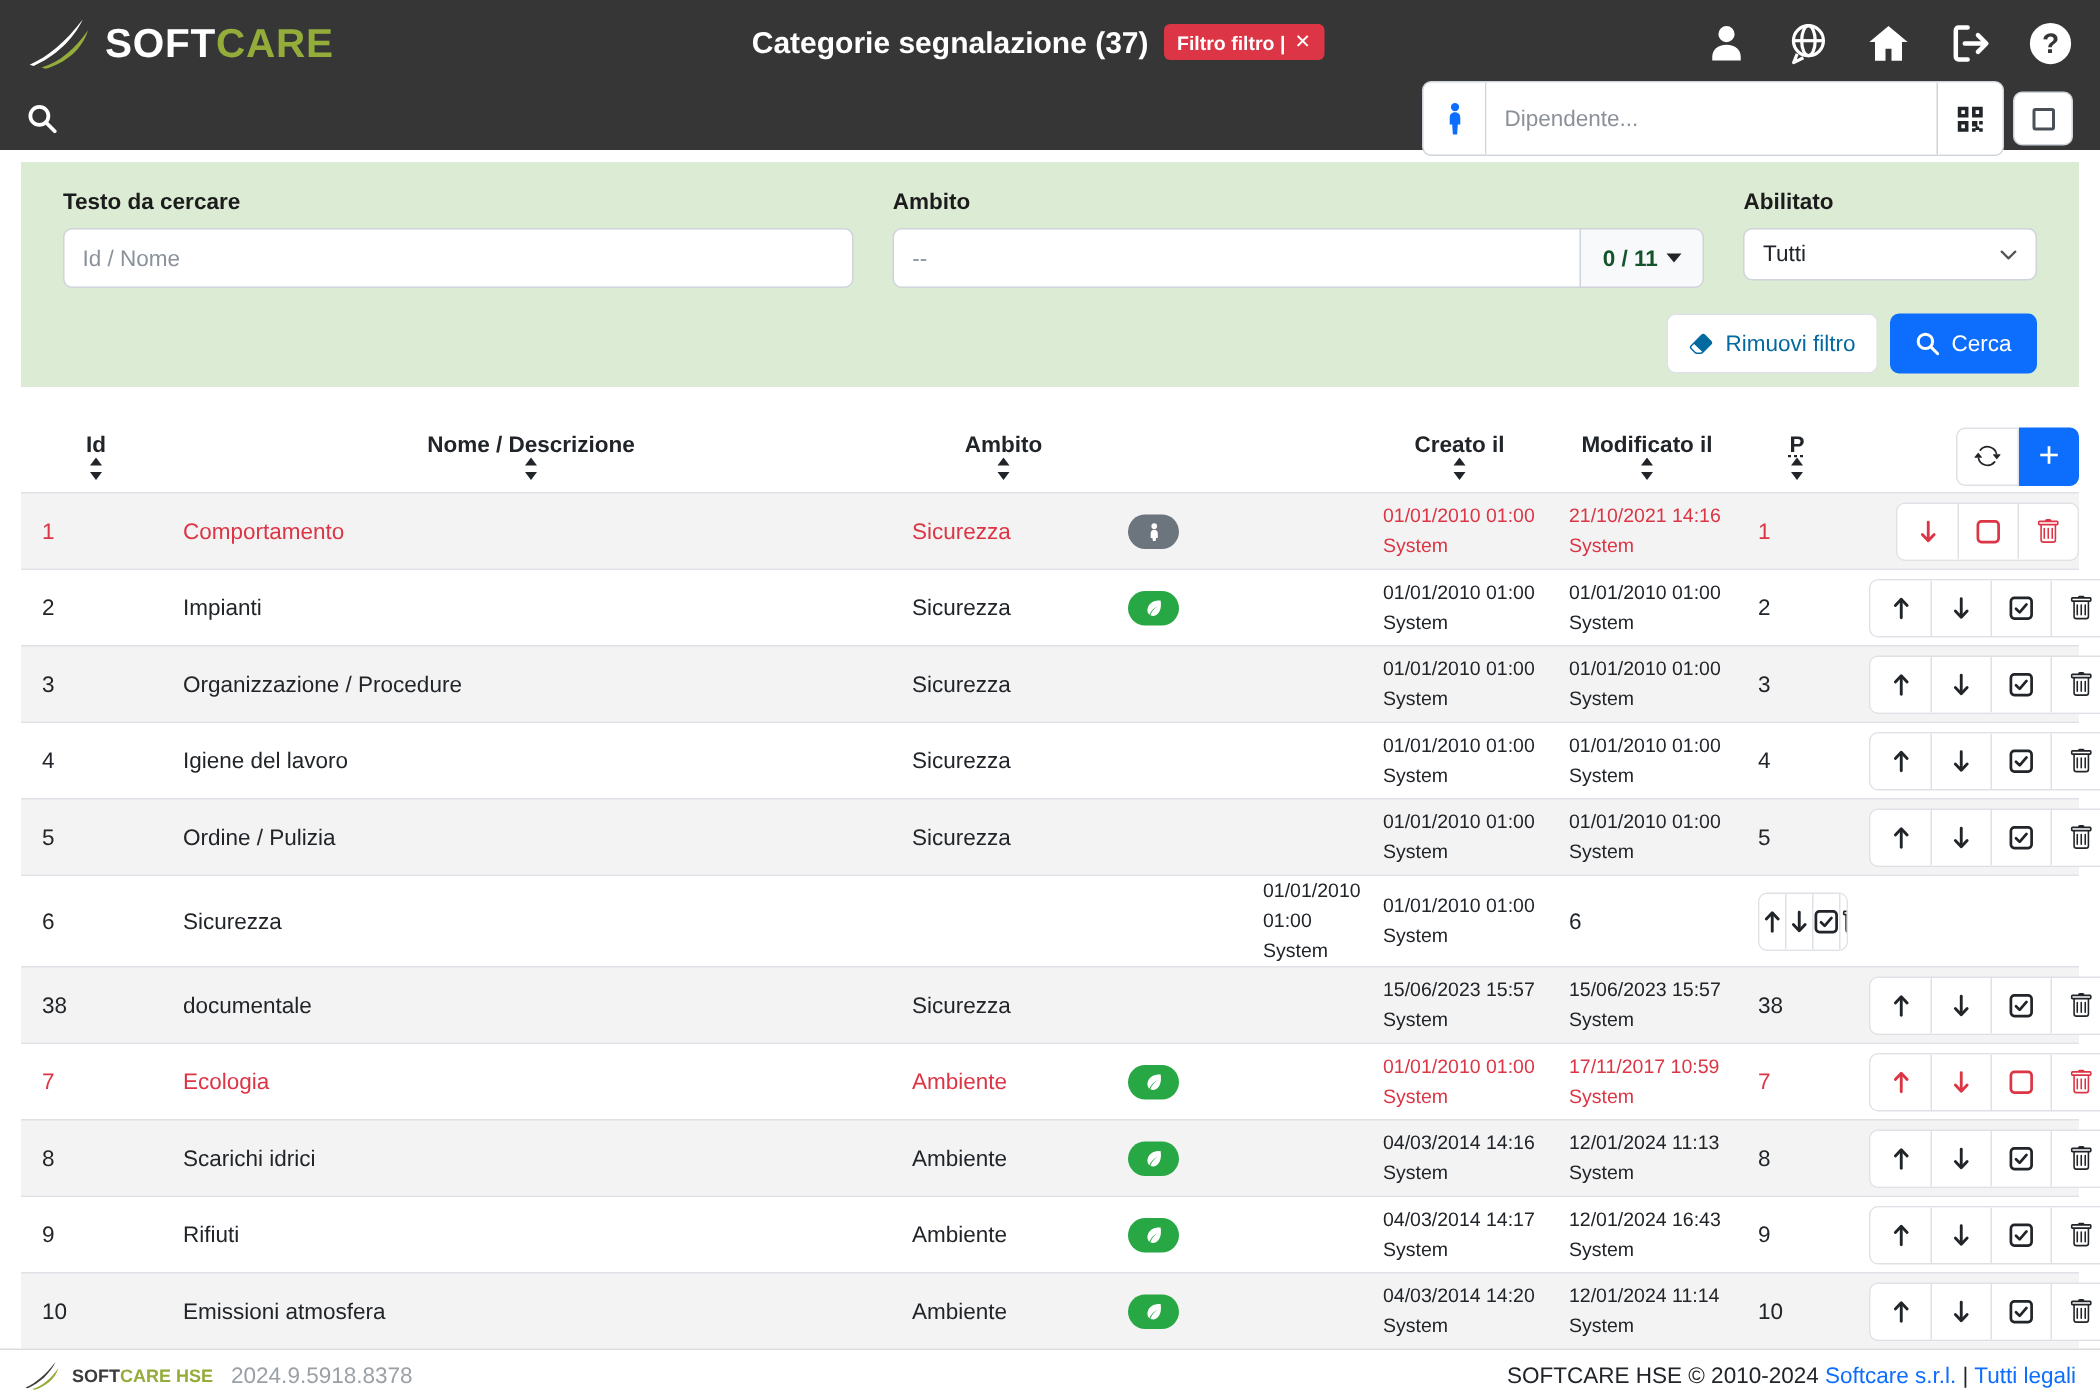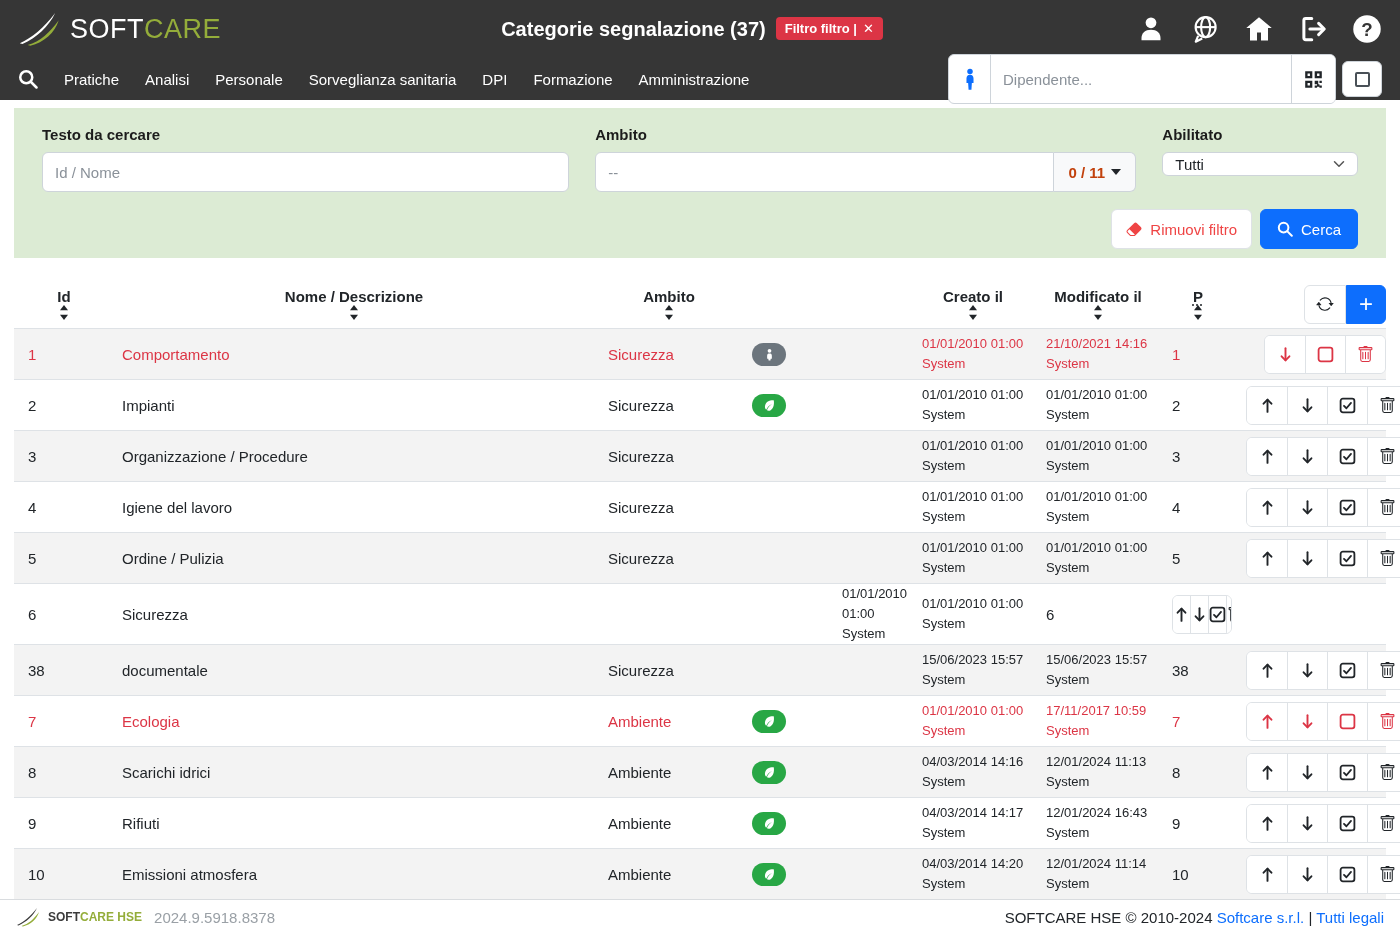--- a/index.html
+++ b/index.html
@@ -5,21 +5,21 @@
   * { margin:0; padding:0; box-sizing:border-box; }
   body {
     width:1400px; height:927px; overflow:hidden;
     font-family:"Liberation Sans","DejaVu Sans",sans-serif;
     color:#212529; background:#fff;
   }
   
   .topbar { background:#363636; height:100px; position:relative; }
   .topbar-row1 { height:58px; display:flex; align-items:center; padding:0 18px; position:relative; }
   .brand { display:flex; align-items:center; gap:6px; }
-  .brand-text { font-size:27px; font-weight:normal; letter-spacing:.5px; }
+  .brand-text { font-size:27px; font-weight:bold; letter-spacing:.5px; }
   .brand-text .soft { color:#fff; }
   .brand-text .care { color:#94ad3a; }
   .page-title-wrap { position:absolute; left:0; right:16px; text-align:center; }
   .page-title { color:#fff; font-size:20px; font-weight:600; }
   .filter-badge {
     display:inline-flex; align-items:center; gap:6px; margin-left:10px;
     background:#dc3545; color:#fff; font-size:13px; font-weight:bold;
     padding:4px 9px; border-radius:4px; vertical-align:3px; cursor:pointer;
   }
   .hdr-icons { margin-left:auto; display:flex; align-items:center; gap:24px; position:relative; z-index:2; }
@@ -53,35 +53,35 @@
     height:40px; border:1px solid #ced4da; border-radius:6px; background:#fff;
     font-size:15px; padding:0 12px; width:100%; outline:none; color:#212529;
   }
   .txt-input::placeholder { color:#8a9199; }
   .f-text { width:528px; }
   .f-ambito { width:542px; }
   .ambito-group { display:flex; height:40px; }
   .ambito-group .txt-input { border-radius:6px 0 0 6px; flex:1; }
   .ambito-count-btn {
     width:82px; background:#f8f9fa; border:1px solid #ced4da; border-left:none;
-    border-radius:0 6px 6px 0; font-size:15px; font-weight:bold; color:#c2410c;
+    border-radius:0 6px 6px 0; font-size:15px; font-weight:bold; color:#14532d;
     display:flex; align-items:center; justify-content:center; gap:6px; cursor:pointer;
   }
   .caret-down { width:0; height:0; border-left:5px solid transparent; border-right:5px solid transparent; border-top:6px solid #212529; }
   .f-abilitato { width:196px; margin-left:auto; }
   .select-box {
-    height:24px; background:#fff; border:1px solid #ced4da; border-radius:6px;
+    height:35px; background:#fff; border:1px solid #ced4da; border-radius:6px;
     display:flex; align-items:center; justify-content:space-between; padding:0 12px;
     font-size:15px; cursor:pointer;
   }
   .select-box svg { width:12px; height:12px; color:#555; }
   .filter-actions { display:flex; justify-content:flex-end; gap:8px; margin-top:17px; }
   .btn { display:inline-flex; align-items:center; gap:8px; border-radius:6px; font-size:15px; cursor:pointer; height:40px; padding:0 14px; }
   .btn svg { width:16px; height:16px; }
-  .btn-light { background:#fff; border:1px solid #dee2e6; color:#ef4444; }
+  .btn-light { background:#fff; border:1px solid #dee2e6; color:#0369a1; }
   .btn-primary { background:#0d6efd; border:1px solid #0d6efd; color:#fff; padding:0 16px; }
 
   
   .table { margin-top:22px; }
   .tgrid { display:grid; grid-template-columns:94px 486px 144px 90px 80px 124px 126px 74px 1fr; align-items:center; }
   .thead { height:48px; font-weight:bold; font-size:15px; }
   .hcell { display:flex; align-items:center; justify-content:space-between; padding:0 8px 0 14px;flex-direction:column; }
   .hcell .sort { color:#212529; cursor:pointer; display:flex; }
   .hcell .sort svg { width:10px; height:15px; }
   .p-underline { text-decoration:underline dotted; text-underline-offset:3px; }
@@ -169,29 +169,20 @@
             <text x="12" y="17.2" text-anchor="middle" font-size="15" font-weight="bold" fill="#363636">?</text>
           </svg>
       </span>
     </div>
   </div>
   <div class="topbar-row2">
     <svg class="nav-search" viewBox="0 0 16 16" fill="none" stroke="#fff" stroke-width="2">
         <circle cx="6.6" cy="6.6" r="4.8"></circle>
         <path d="m10.4 10.4 4.4 4.4" stroke-linecap="round"></path>
       </svg>
-    <div class="nav-menu">
-        <a class="nav-item">Pratiche</a>
-        <a class="nav-item">Analisi</a>
-        <a class="nav-item">Personale</a>
-        <a class="nav-item">Sorveglianza sanitaria</a>
-        <a class="nav-item">DPI</a>
-        <a class="nav-item">Formazione</a>
-        <a class="nav-item">Amministrazione</a>
-      </div>
     <div class="emp-group">
       <div class="emp-seg">
         <span class="emp-icon-cell">
           <svg viewBox="0 0 16 20" fill="#0d6efd">
               <circle cx="8" cy="3.1" r="2.5"></circle>
               <path d="M8 6.2c-2.1 0-3.2 1.4-3.2 3.3v4.2h1.5l.4 6h2.6l.4-6h1.5V9.5c0-1.9-1.1-3.3-3.2-3.3z"></path>
             </svg>
         </span>
         <input class="emp-input" placeholder="Dipendente..." style="">
         <button class="qr-btn">

